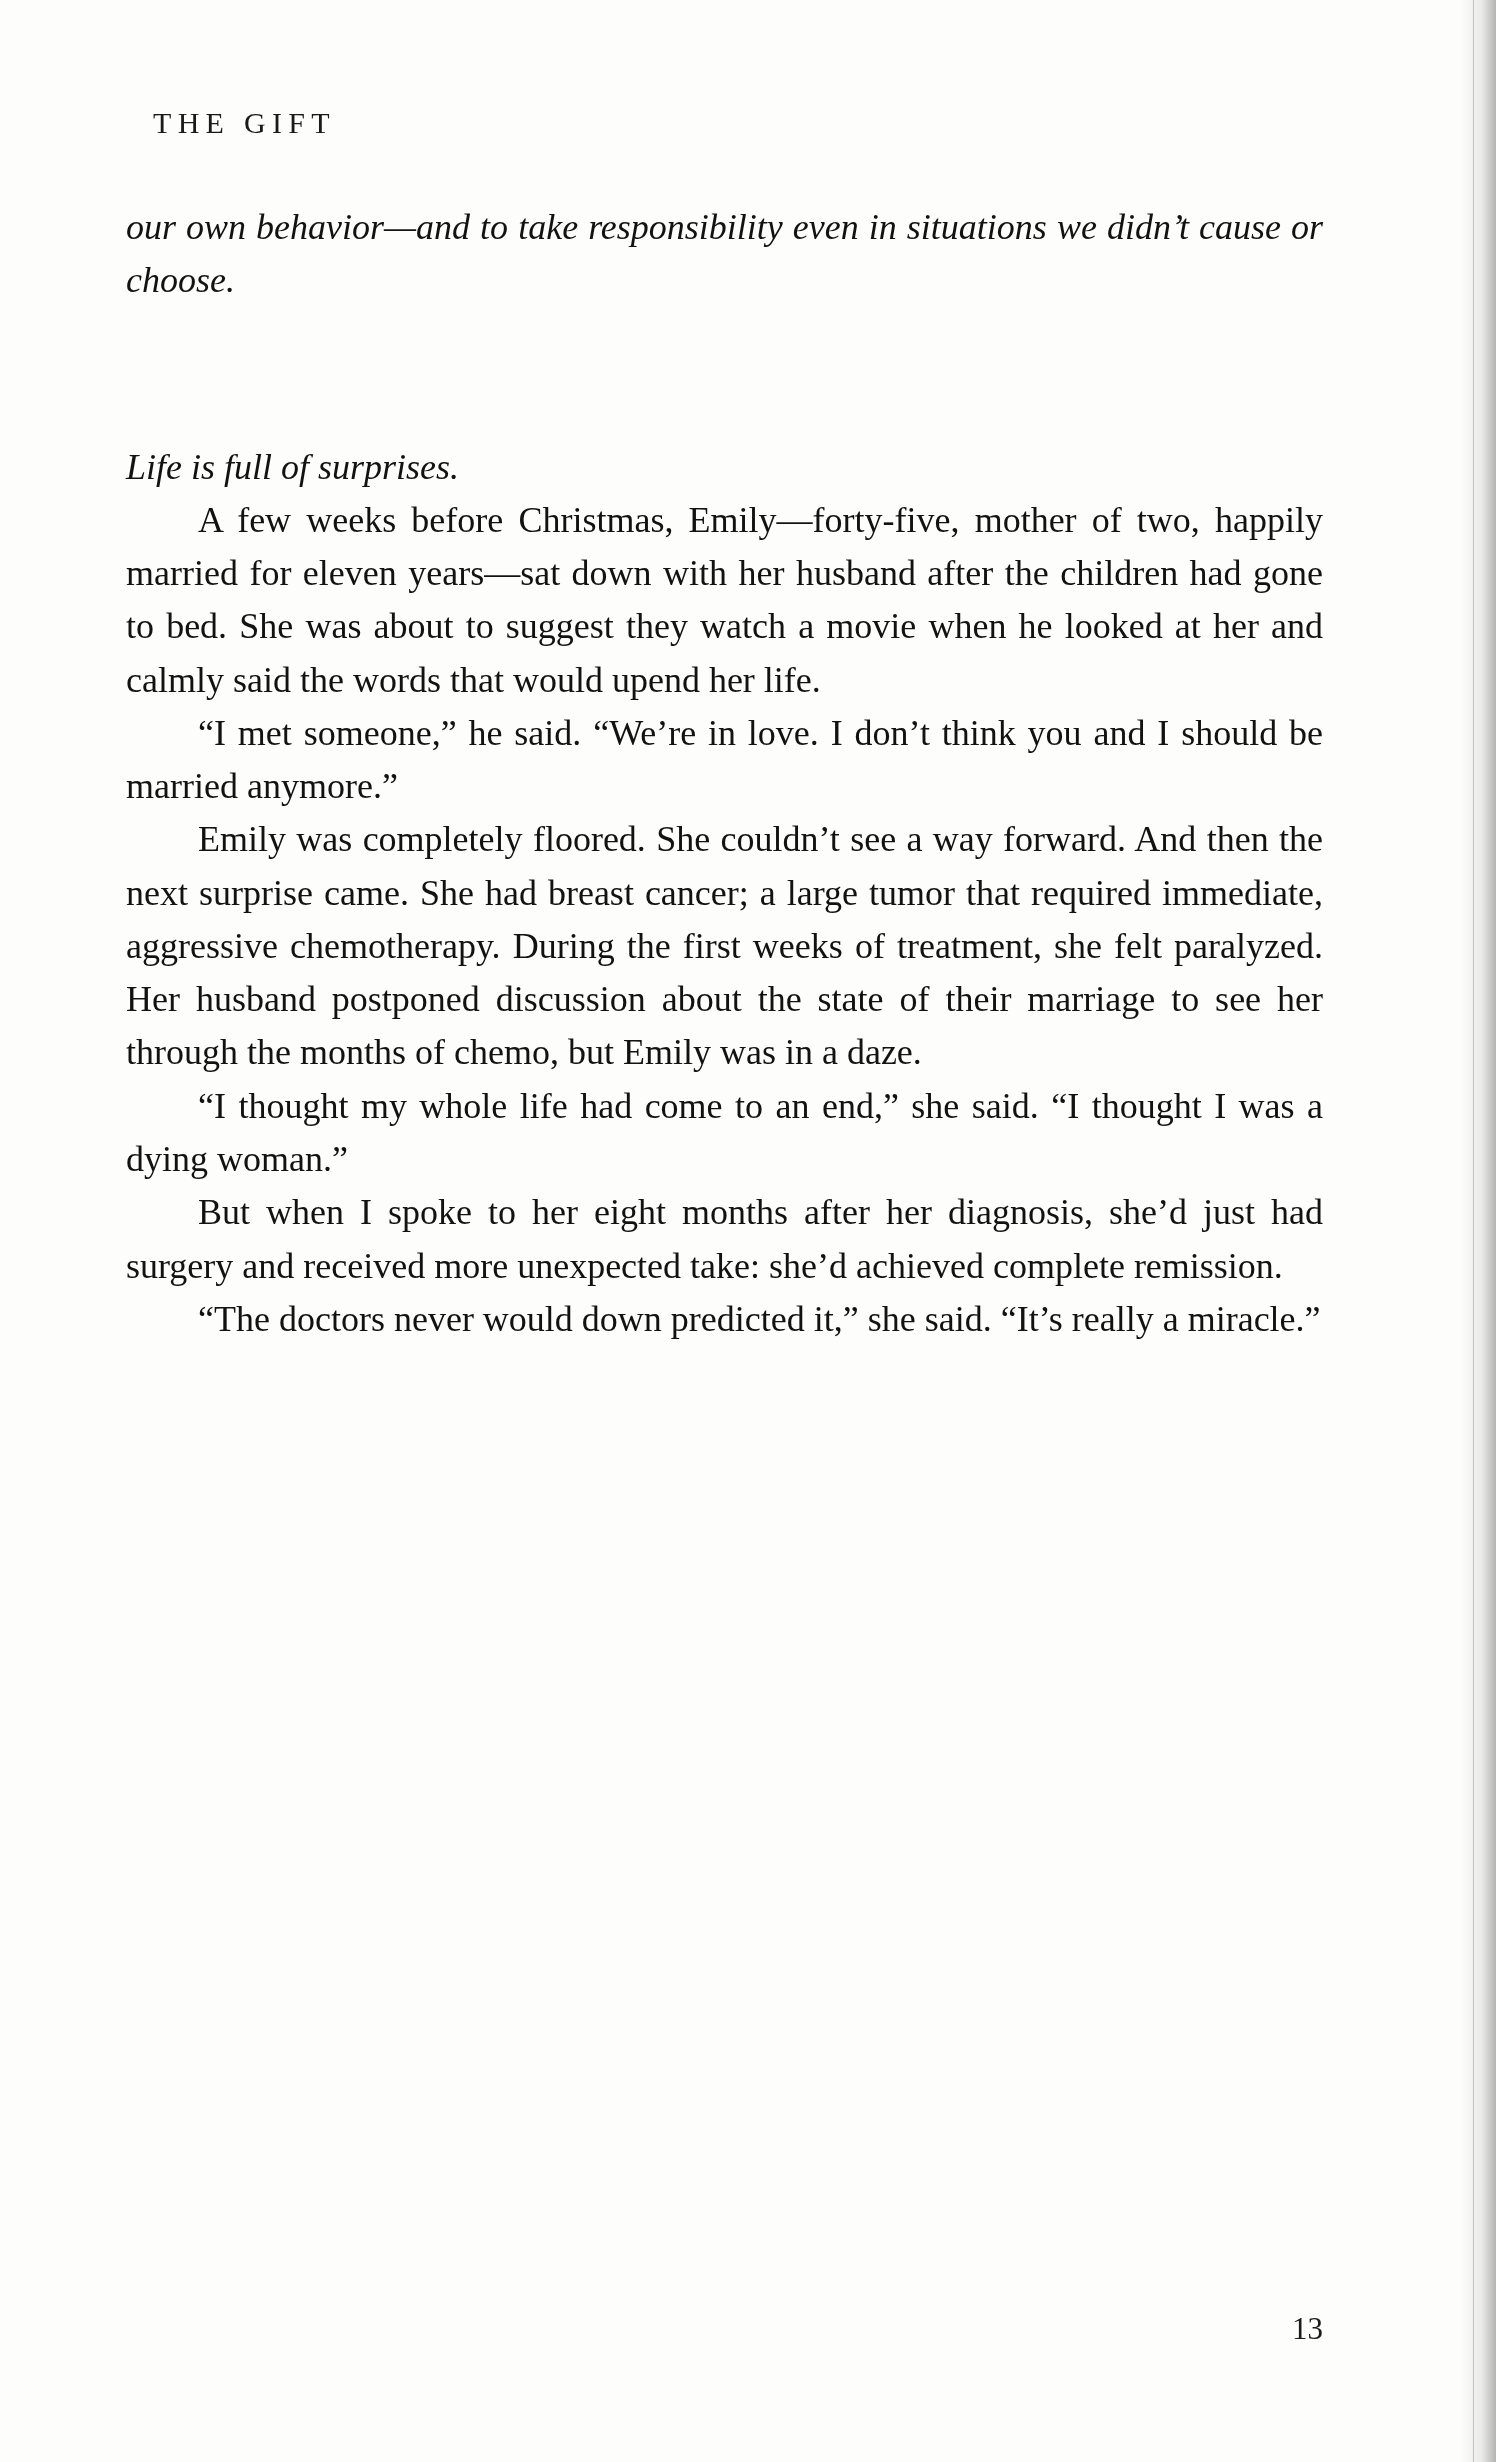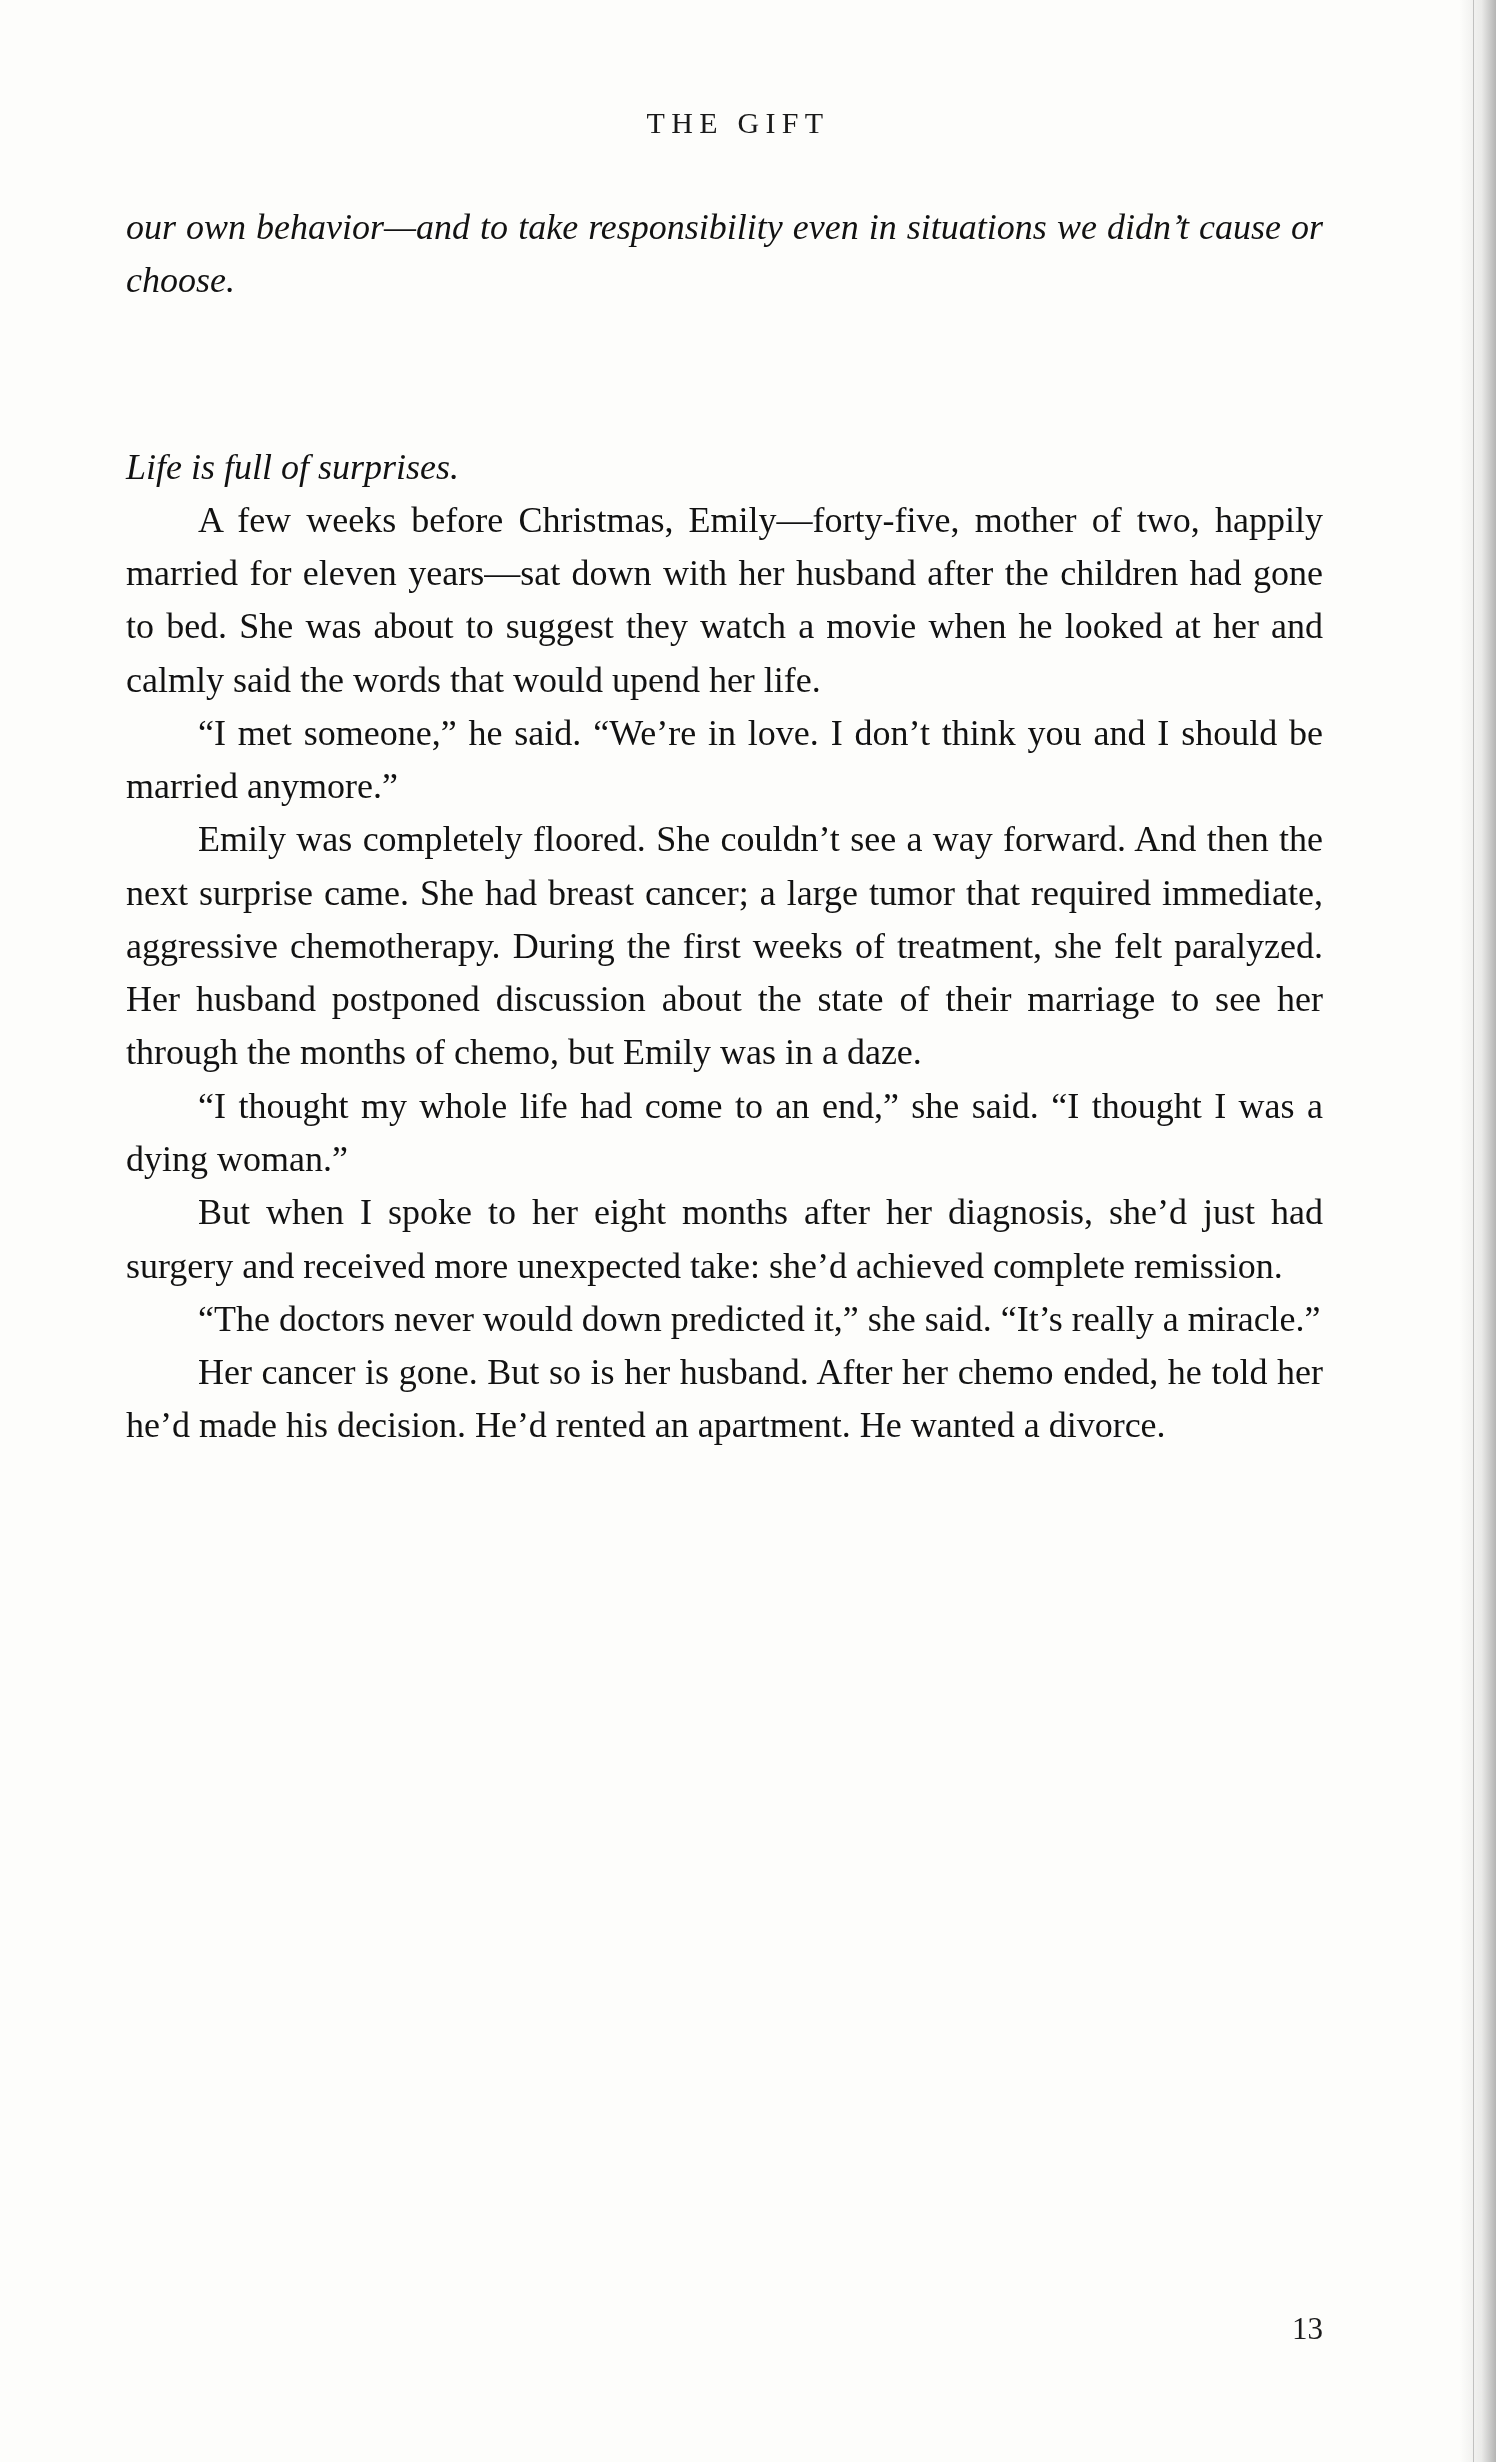--- a/index.html
+++ b/index.html
@@ -44,21 +44,21 @@
 
   .content {
     position: absolute;
     left: 126px;
     top: 0;
     width: 1197px;
     height: 100%;
   }
 
   .running-head {
-    text-align: center;
+    text-align: left;
     font-size: 30px;
     letter-spacing: 6.3px;
     margin-top: 106px;
     margin-left: 27px;
     color: #1a1a1a;
     font-variant: small-caps;
     text-transform: uppercase;
   }
 
   .body-text {
@@ -119,21 +119,20 @@
       <p class="indent">“I met someone,” he said. “We’re in love. I don’t think you and I should be married anymore.”</p>
 
       <p class="indent">Emily was completely floored. She couldn’t see a way forward. And then the next surprise came. She had breast cancer; a large tumor that required immediate, aggressive chemotherapy. During the first weeks of treatment, she felt paralyzed. Her husband postponed discussion about the state of their marriage to see her through the months of chemo, but Emily was in a daze.</p>
 
       <p class="indent">“I thought my whole life had come to an end,” she said. “I thought I was a dying woman.”</p>
 
       <p class="indent">But when I spoke to her eight months after her diagnosis, she’d just had surgery and received more unexpected take: she’d achieved complete remission.</p>
 
       <p class="indent">“The doctors never would down predicted it,” she said. “It’s really a miracle.”</p>
 
-      <p class="indent">Her cancer is gone. But so is her husband. After her chemo ended, he told her he’d made his decision. He’d rented an apartment. He wanted a divorce.</p>
 
     </div>
 
     <div class="folio">13</div>
 
   </div>
 
   <div class="gutter-line"></div>
   <div class="gutter-shadow"></div>
 

